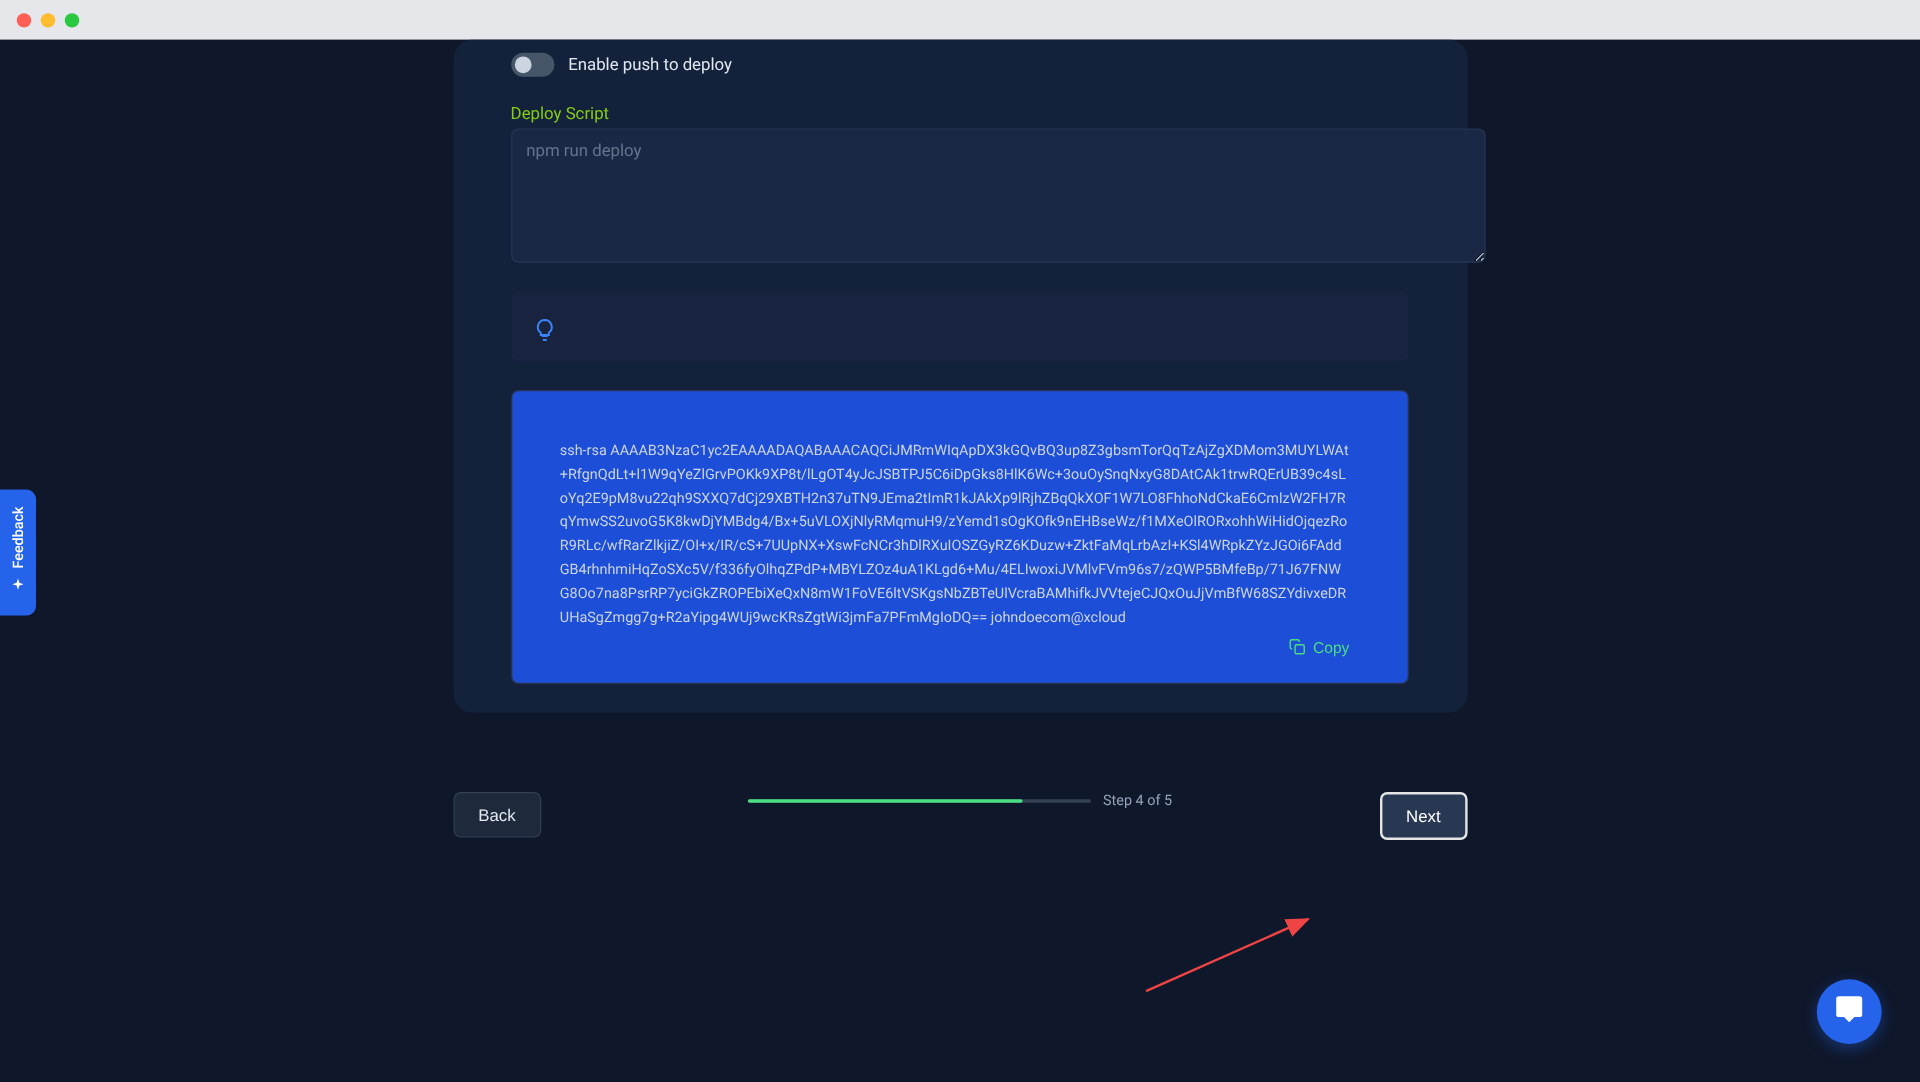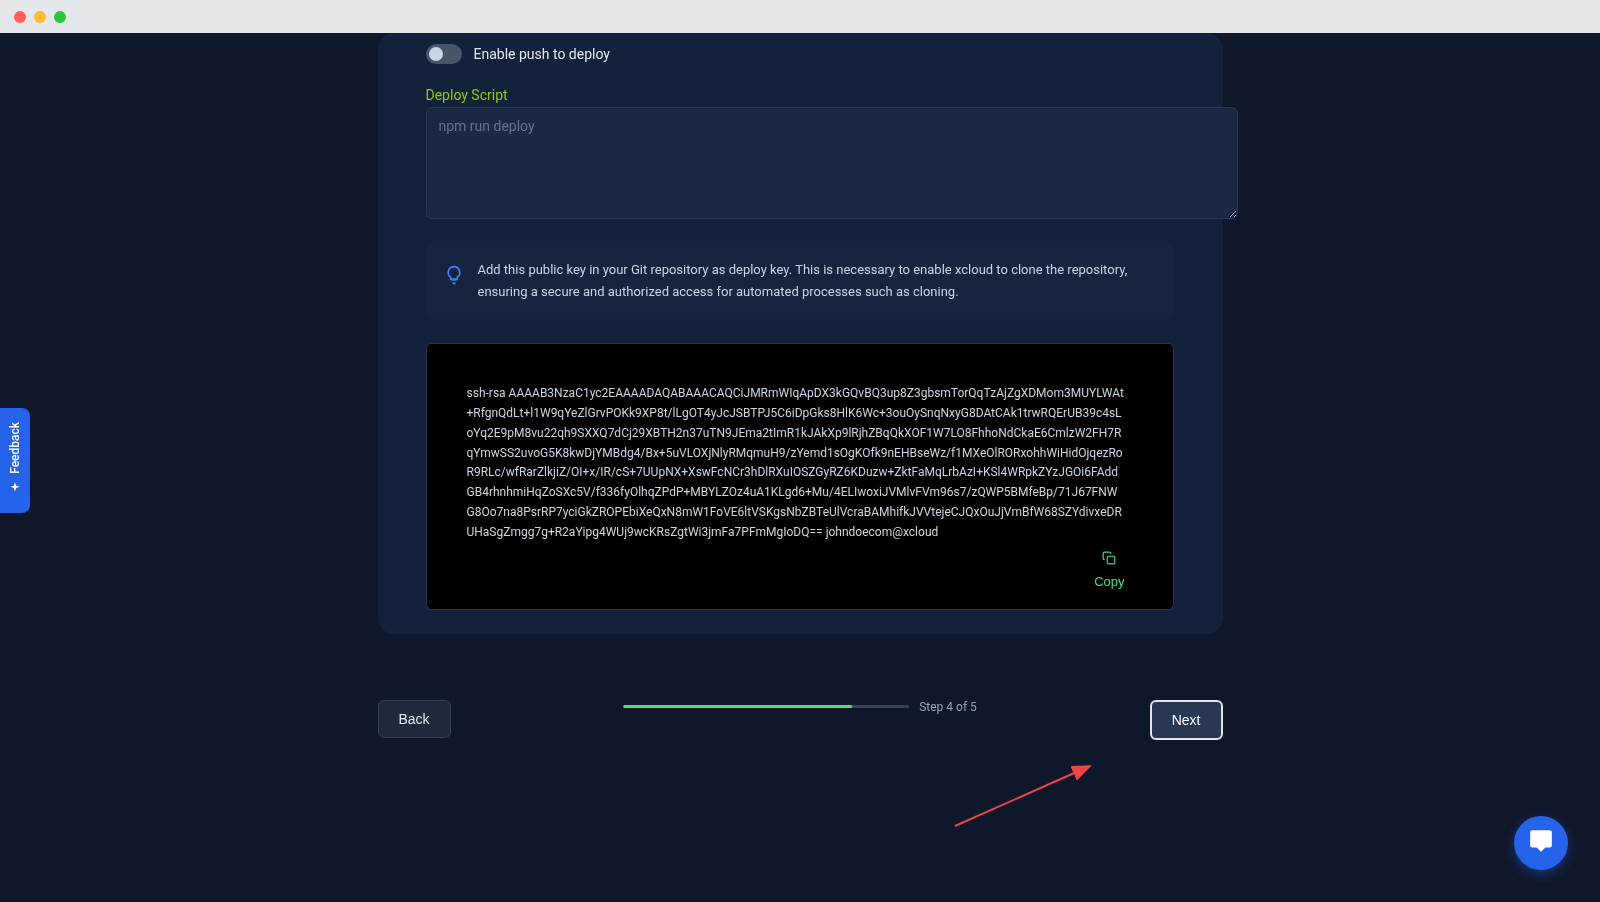--- a/index.html
+++ b/index.html
@@ -134,21 +134,21 @@
     }
     
     .info-text {
       font-size: 13px;
       line-height: 1.7;
       color: #cbd5e1;
     }
     
     .key-box {
       width: 748px;
-      background: #000000;
+      background: #1d4ed8;
       border: 1px solid #293556;
       border-radius: 6px;
       margin-left: 48px;
       margin-top: 24px;
       padding: 40px 48px 20px 40px;
     }
     
     .key-text {
       font-size: 12px;
       line-height: 1.65;
@@ -164,21 +164,20 @@
     }
     
     .copy-btn {
       display: flex;
       gap: 6px;
       color: #4ade80;
       font-size: 13px;
       cursor: pointer;
       background: none;
       border: none;
-      flex-direction: column;
     }
     
     .footer {
       width: 845px;
       margin: 66px auto 0;
       display: flex;
       justify-content: space-between;
       align-items: flex-start;
       position: relative;
     }
@@ -310,21 +309,20 @@
       
       <textarea class="textarea" placeholder="npm run deploy" style=""></textarea>
       
       
       <div class="info-box">
         <span class="info-icon">
           <svg width="20" height="20" viewBox="0 0 24 24" fill="none" stroke="currentColor" stroke-width="2">
             <path d="M9 18h6M10 22h4M12 2a7 7 0 0 0-4 12.7V17h8v-2.3A7 7 0 0 0 12 2z"></path>
           </svg>
         </span>
-        <span class="info-text">Add this public key in your Git repository as deploy key. This is necessary to enable xcloud to clone the repository, ensuring a secure and authorized access for automated processes such as cloning.</span>
       </div>
       
       <div class="key-box">
         <div class="key-text">ssh-rsa AAAAB3NzaC1yc2EAAAADAQABAAACAQCiJMRmWIqApDX3kGQvBQ3up8Z3gbsmTorQqTzAjZgXDMom3MUYLWAt+RfgnQdLt+l1W9qYeZlGrvPOKk9XP8t/lLgOT4yJcJSBTPJ5C6iDpGks8HlK6Wc+3ouOySnqNxyG8DAtCAk1trwRQErUB39c4sLoYq2E9pM8vu22qh9SXXQ7dCj29XBTH2n37uTN9JEma2tImR1kJAkXp9lRjhZBqQkXOF1W7LO8FhhoNdCkaE6CmlzW2FH7RqYmwSS2uvoG5K8kwDjYMBdg4/Bx+5uVLOXjNlyRMqmuH9/zYemd1sOgKOfk9nEHBseWz/f1MXeOlRORxohhWiHidOjqezRoR9RLc/wfRarZlkjiZ/OI+x/IR/cS+7UUpNX+XswFcNCr3hDlRXuIOSZGyRZ6KDuzw+ZktFaMqLrbAzI+KSl4WRpkZYzJGOi6FAddGB4rhnhmiHqZoSXc5V/f336fyOlhqZPdP+MBYLZOz4uA1KLgd6+Mu/4ELIwoxiJVMlvFVm96s7/zQWP5BMfeBp/71J67FNWG8Oo7na8PsrRP7yciGkZROPEbiXeQxN8mW1FoVE6ltVSKgsNbZBTeUlVcraBAMhifkJVVtejeCJQxOuJjVmBfW68SZYdivxeDRUHaSgZmgg7g+R2aYipg4WUj9wcKRsZgtWi3jmFa7PFmMgIoDQ== johndoecom@xcloud</div>
         <div class="copy-row">
           <button class="copy-btn">
             <span>
               <svg width="14" height="14" viewBox="0 0 24 24" fill="none" stroke="currentColor" stroke-width="2">
                 <rect x="9" y="9" width="13" height="13" rx="2"></rect>
                 <path d="M5 15H4a2 2 0 0 1-2-2V4a2 2 0 0 1 2-2h9a2 2 0 0 1 2 2v1"></path>

